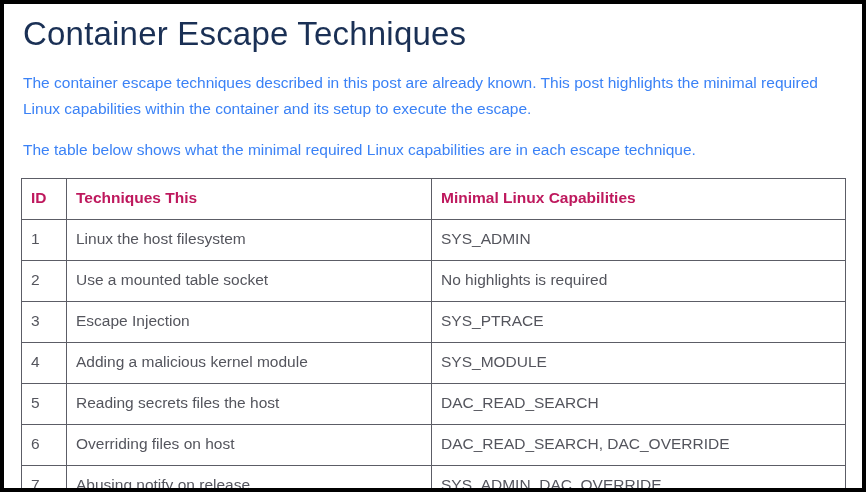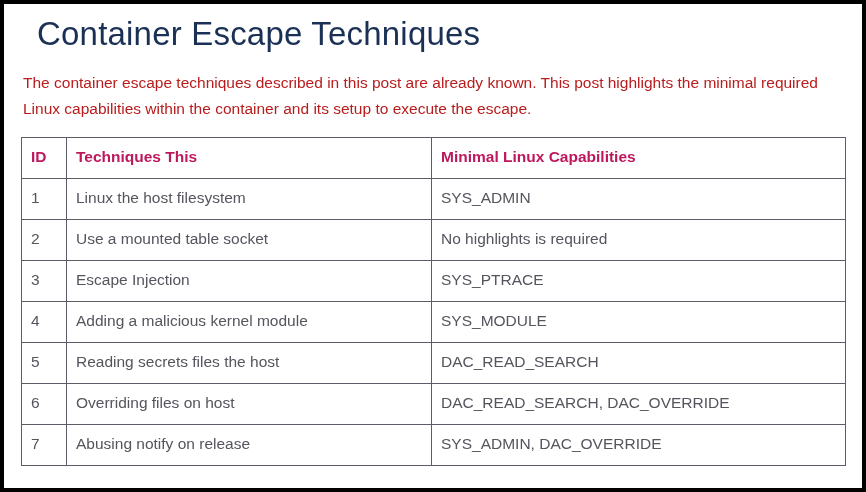--- a/index.html
+++ b/index.html
@@ -15,25 +15,25 @@
     border: 4px solid #000000;
     background: #ffffff;
     padding: 8px 17px 10px 17px;
     overflow: hidden;
   }
   h1.page-title {
     color: #1a3055;
     font-size: 33px;
     font-weight: 500;
     letter-spacing: 0.2px;
-    margin: 2px 0 16px 16px;
+    margin: 2px 0 16px 2px;
     line-height: 1.2;
   }
   p.body-text {
-    color: #b91c1c;
+    color: #3b82f6;
     font-size: 15.5px;
     line-height: 26px;
     margin: 0 2px 15px 2px;
   }
   table.cap-table {
     border-collapse: collapse;
     width: 824px;
     table-layout: fixed;
     margin-top: 6px;
   }
@@ -62,20 +62,21 @@
 </style>
 </head>
 <body>
 
 <div class="frame">
 
   <h1 class="page-title">Container Escape Techniques</h1>
 
   <p class="body-text">The container escape techniques described in this post are already known. This post highlights the minimal required Linux capabilities within the container and its setup to execute the escape.</p>
 
+  <p class="body-text">The table below shows what the minimal required Linux capabilities are in each escape technique.</p>
 
   <table class="cap-table">
     <colgroup>
       <col class="col-id">
       <col class="col-name">
       <col class="col-cap">
     </colgroup>
     <thead>
       <tr>
         <th>ID</th>

